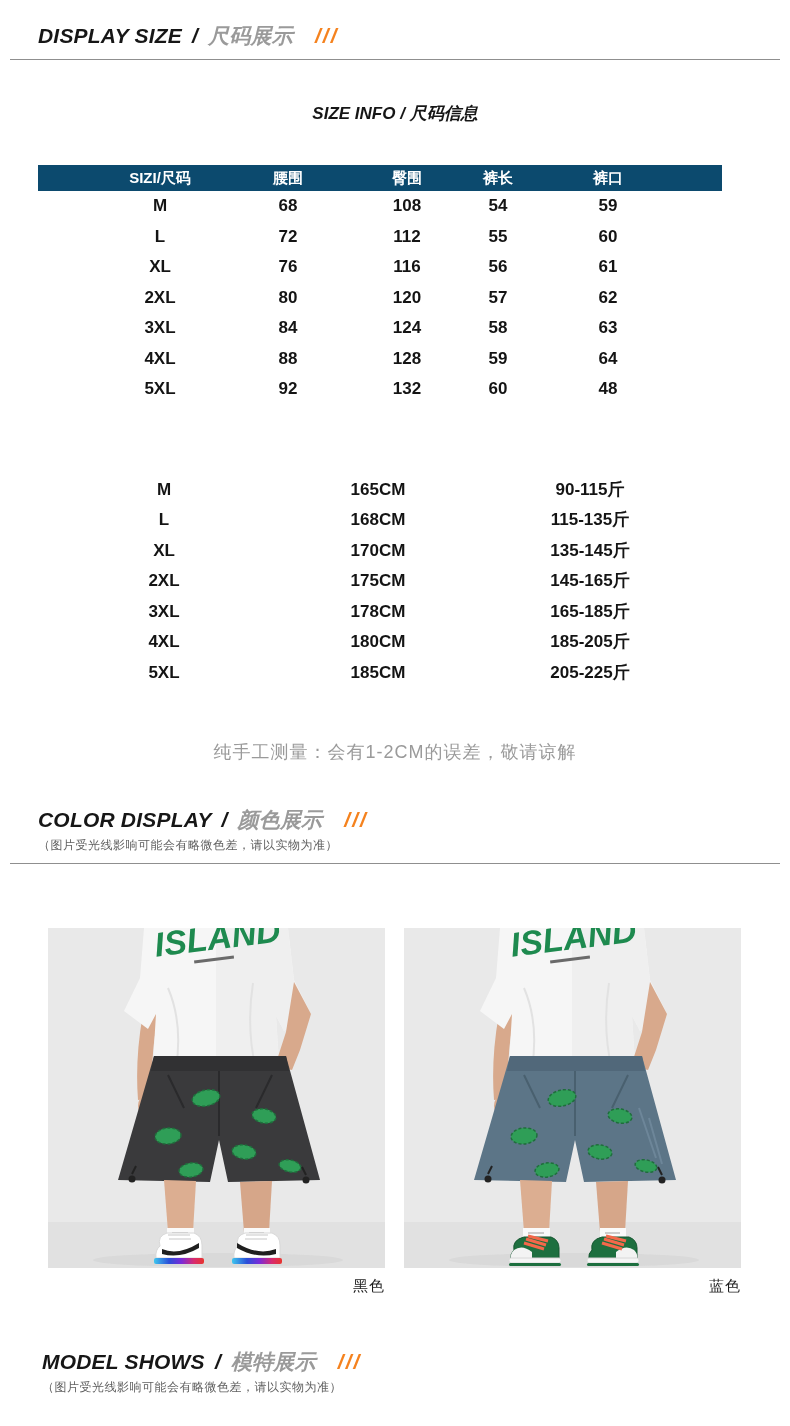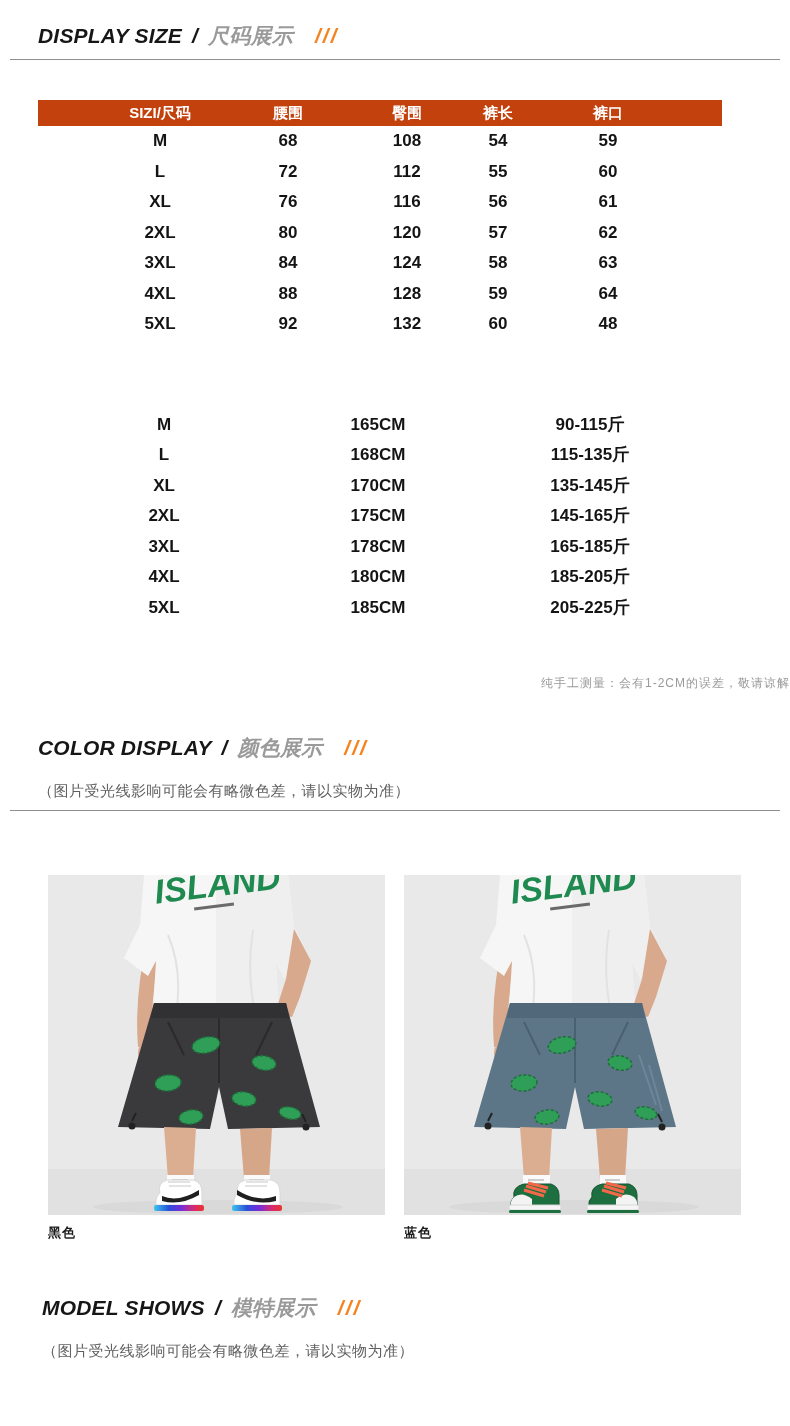--- a/index.html
+++ b/index.html
@@ -12,60 +12,61 @@
   }
   
   .sec-head { padding:22px 38px 0 38px; }
   .sec-head.second { padding-top:42px; }
   .sec-head.third  { padding-top:52px;padding-left:42px; }
   .sec-title { font-size:21px; font-weight:800; font-style:italic; letter-spacing:0.2px; white-space:nowrap; }
   .sec-title .en { color:#161616; }
   .sec-title .sep { color:#161616; padding:0 4px; }
   .sec-title .zh { color:#9a9a9a; }
   .sec-title .slashes { color:#f5821e; margin-left:16px; letter-spacing:2px; }
-  .sec-note { font-size:15px; color:#5f5f5f; margin-top:20px; font-weight:400; letter-spacing:0.5px; }
+  .sec-note { font-size:12px; color:#5f5f5f; margin-top:3px; font-weight:400; letter-spacing:0.5px; }
   .rule { border-bottom:1px solid #8f8f8f; margin:9px 10px 0 10px; height:0; }
   .sec-head .rule { margin-left:-28px; margin-right:-28px; }
   
   .size-info { text-align:center; margin-top:42px; font-size:17px; font-weight:800; font-style:italic; color:#161616; }
   
   .tbl { position:relative; width:684px; margin-left:38px; }
-  .tbl-bar { position:relative; height:26px; background:#c2410c; }
+  .tbl-bar { position:relative; height:26px; background:#0c4a6e; }
   .tbl-bar .cell { color:#ffffff; font-weight:700; font-size:15px; line-height:26px; }
   .tbl-row { position:relative; height:30.5px; }
   .tbl-row .cell { color:#141414; font-weight:700; font-size:17px; line-height:30.5px; }
   .cell { position:absolute; top:0; transform:translateX(-50%); white-space:nowrap; }
   .t1 { margin-top:40px; }
   .t1 .p1{left:122px;} .t1 .p2{left:250px;} .t1 .p3{left:369px;} .t1 .p4{left:460px;} .t1 .p5{left:570px;}
   .t2 { margin-top:70px; }
   .t2 .p1{left:126px;} .t2 .p2{left:340px;} .t2 .p3{left:552px;}
   
-  .measure-note { text-align:right; margin-top:52px; font-size:12px; color:#9a9a9a; letter-spacing:1px; }
+  .measure-note { text-align:center; margin-top:52px; font-size:18px; color:#9a9a9a; letter-spacing:1px; }
   
   .photos { display:flex; justify-content:space-between; margin:64px 49px 0 48px; }
   .photo { width:337px; height:340px; overflow:hidden; }
   .photo svg { display:block; }
   .photo-labels { display:flex; justify-content:space-between; margin:9px 49px 0 48px; }
-  .photo-label { width:337px; text-align:left; font-size:13px; font-weight:700; color:#1d1d1d; letter-spacing:1px; }
+  .photo-label { width:337px; text-align:right; font-size:15px; font-weight:400; color:#1d1d1d; letter-spacing:1px; }
 </style>
 </head>
 <body>
 
 <div id="page">
 
   <div class="sec-head">
     <div class="sec-title">
       <span class="en">DISPLAY SIZE</span>
       <span class="sep">/</span>
       <span class="zh">尺码展示</span>
       <span class="slashes">///</span>
     </div>
     <div class="rule"></div>
   </div>
 
+  <div class="size-info">SIZE INFO / 尺码信息</div>
 
   <div class="tbl t1">
     <div class="tbl-bar">
       <span class="cell p1">SIZI/尺码</span>
       <span class="cell p2">腰围</span>
       <span class="cell p3">臀围</span>
       <span class="cell p4">裤长</span>
       <span class="cell p5">裤口</span>
     </div>
     <div class="tbl-row">

